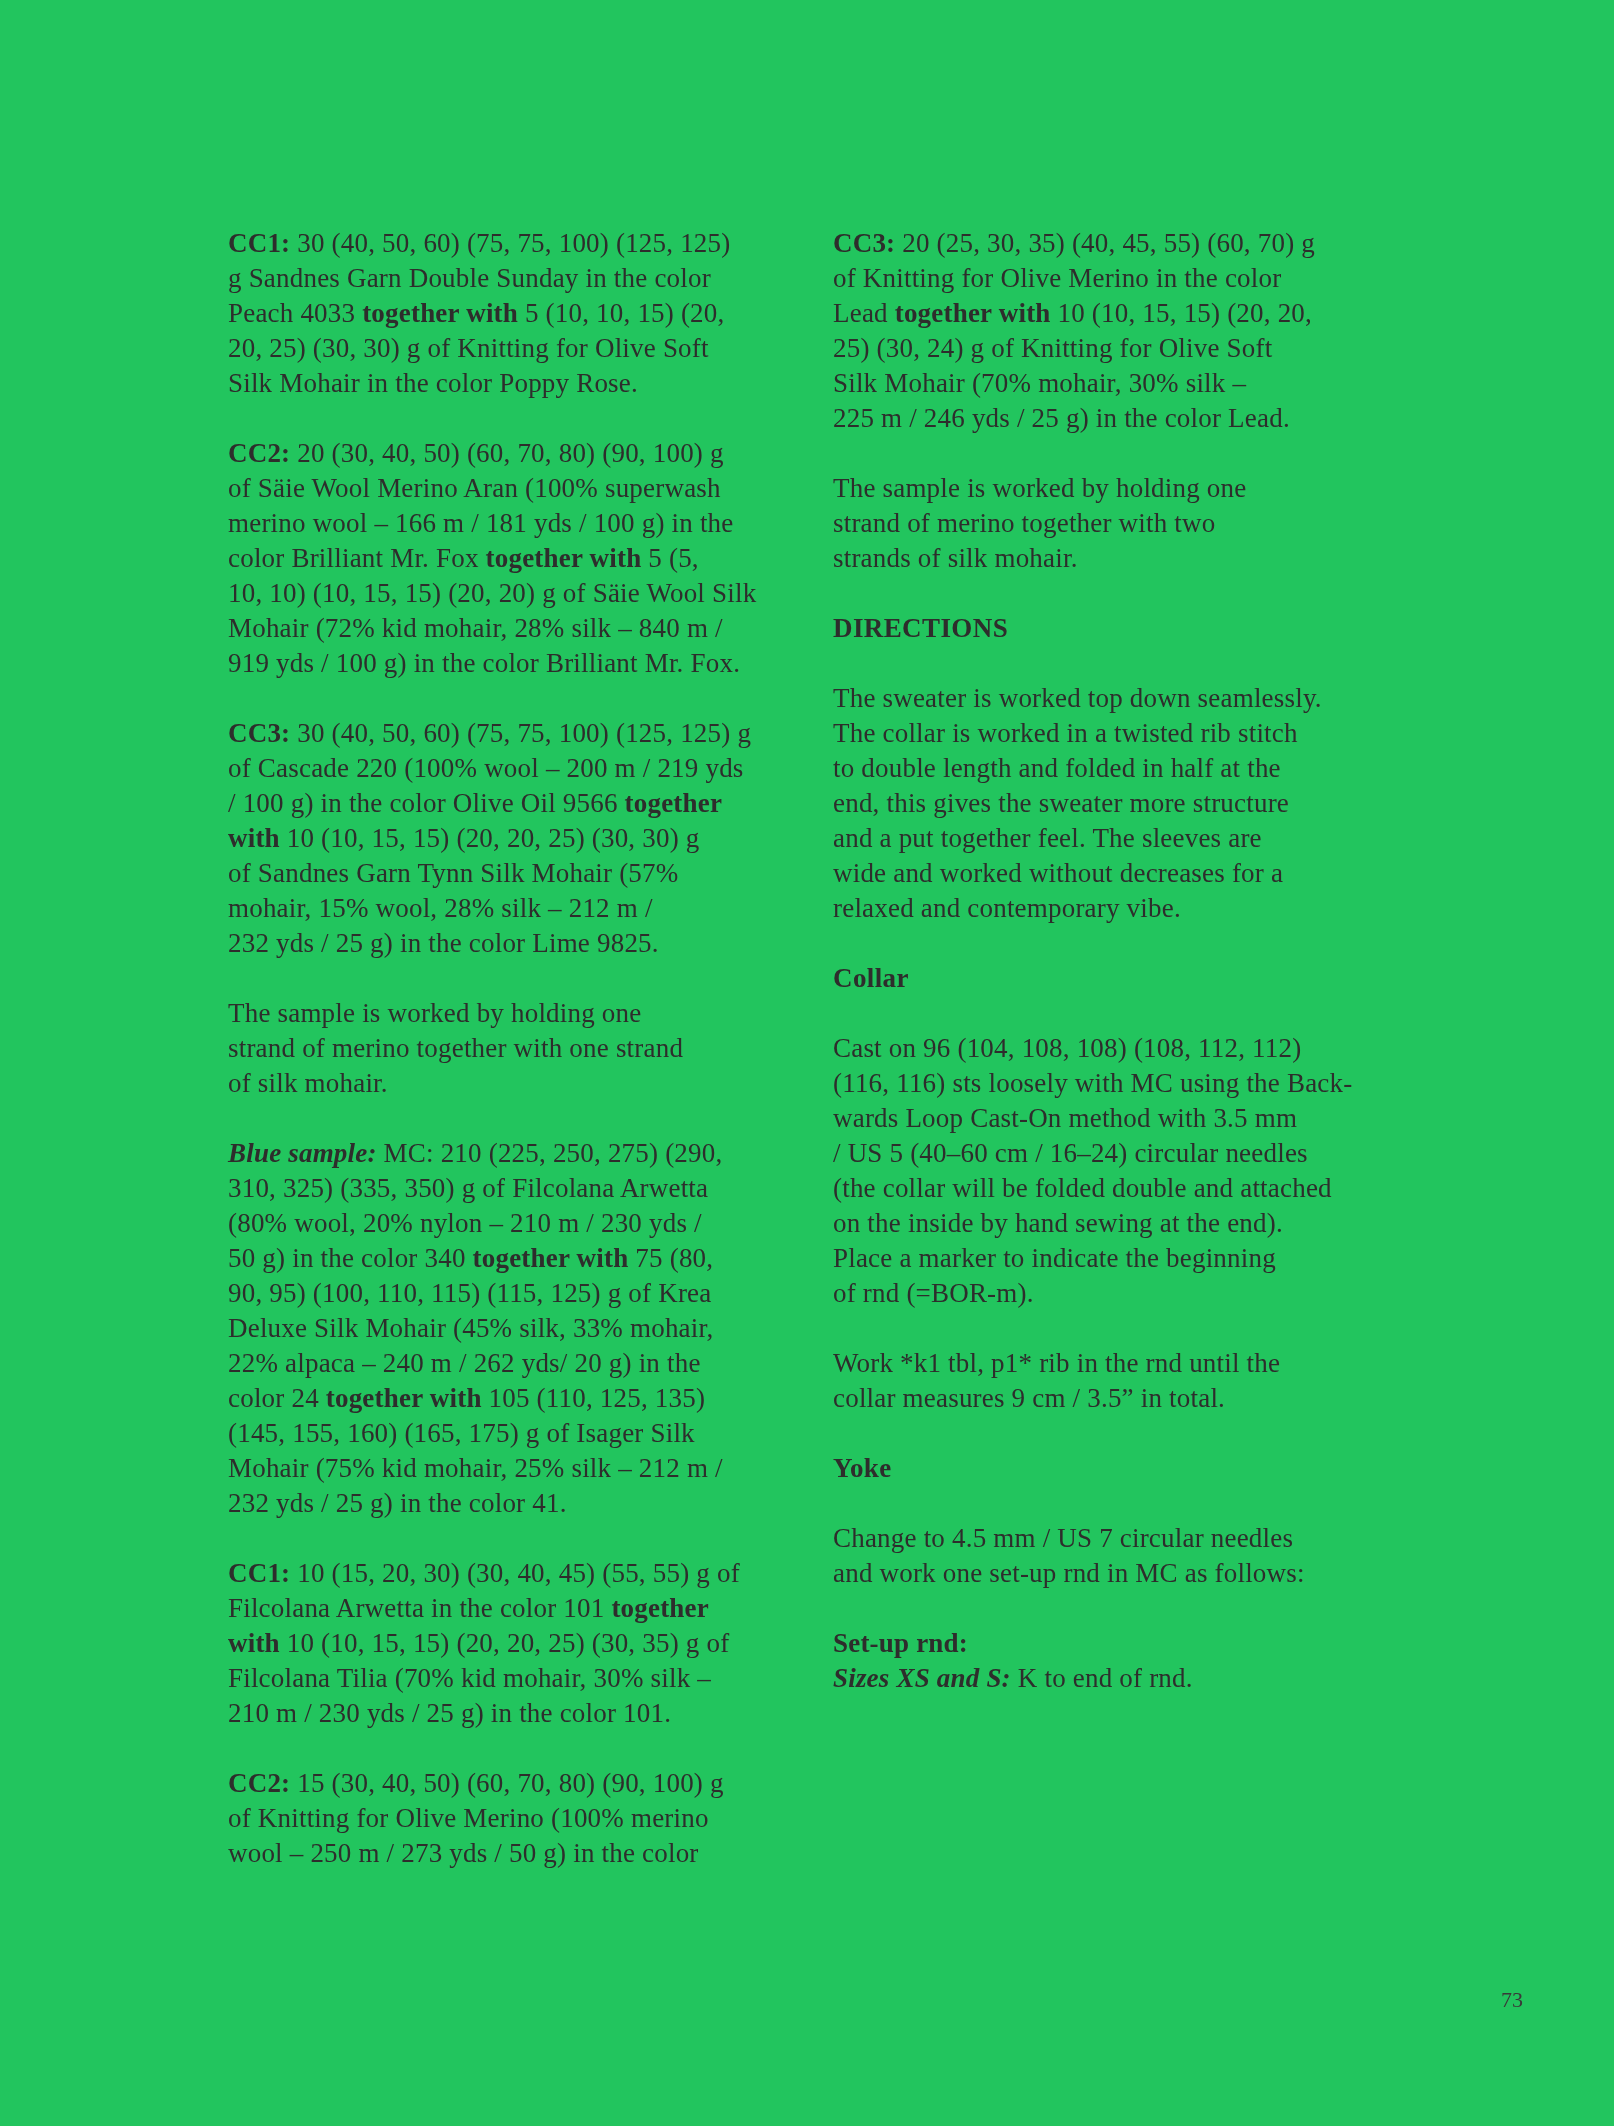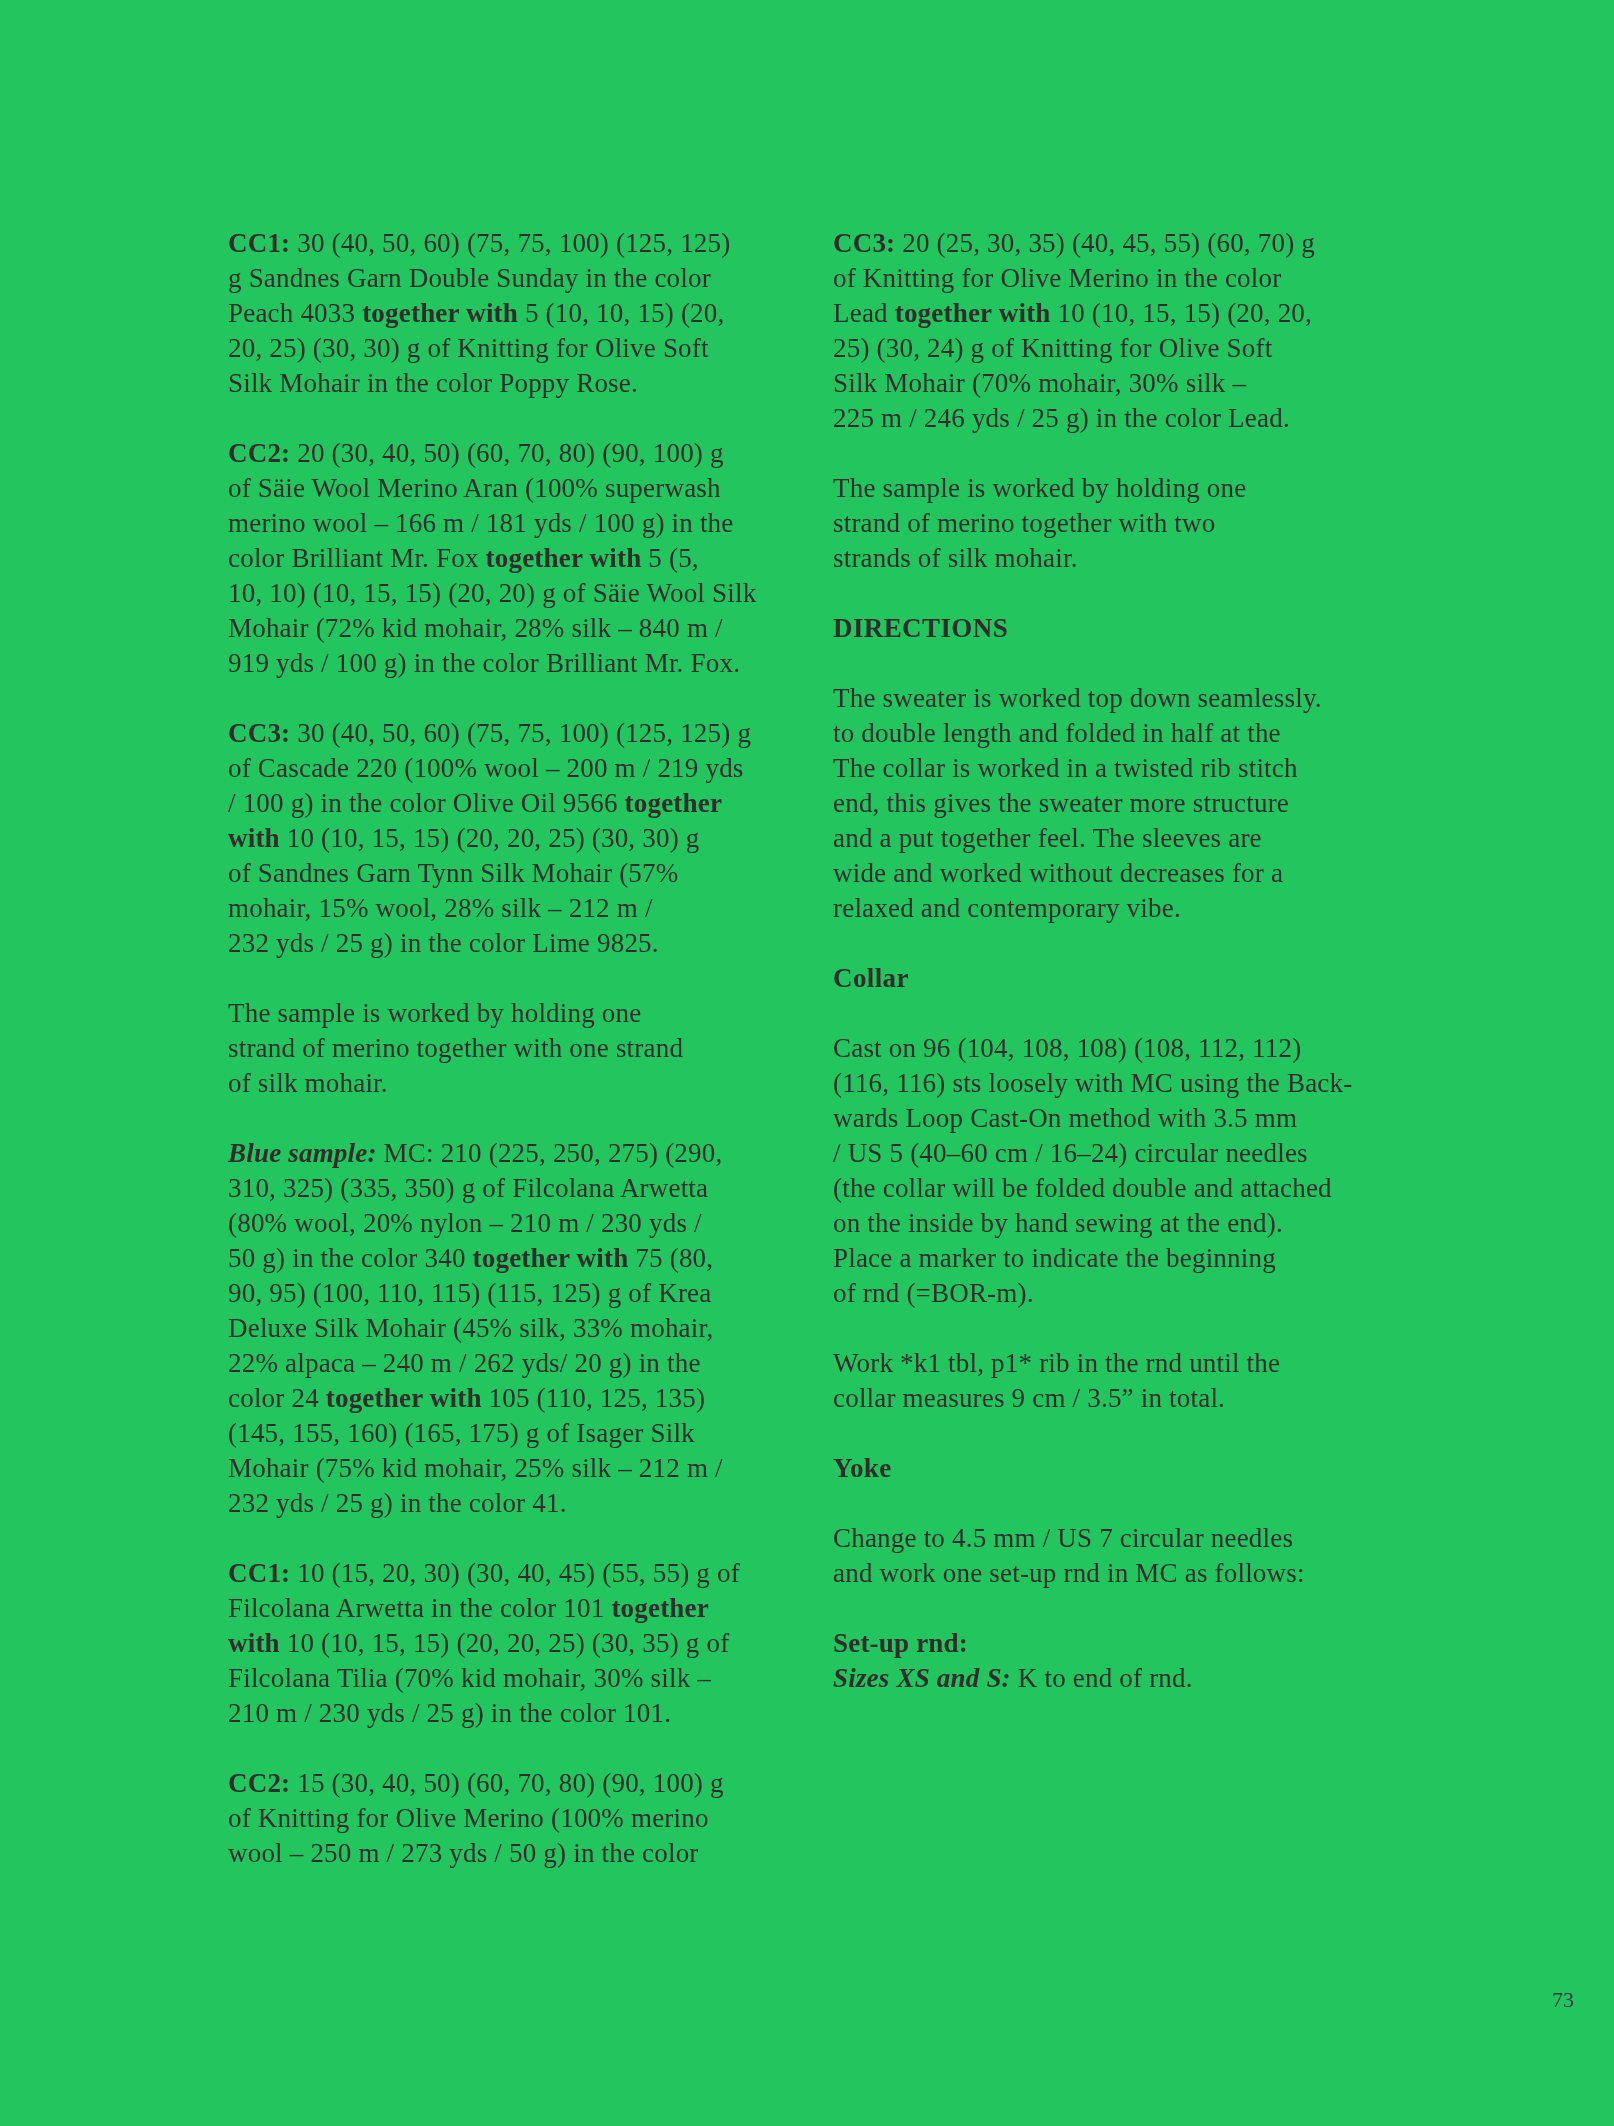--- a/index.html
+++ b/index.html
@@ -30,21 +30,21 @@
   .heading {
     font-weight: 700;
     margin: 0 0 35px 0;
     letter-spacing: 0.4px;
   }
   .extra-space { }
   .bold { font-weight: 700; }
   .bolditalic { font-weight: 700; font-style: italic; }
   .page-number {
     position: absolute;
-    left: 1552px;
+    left: 1501px;
     top: 1986px;
     font-size: 22px;
     line-height: 28px;
     color: #3a3938;
   }
 </style>
 </head>
 <body>
 
 <div class="page">
@@ -115,22 +115,22 @@
         <div class="line"><span>225 m / 246 yds / 25 g) in the color Lead.</span></div>
       </div>
       <div class="para">
         <div class="line"><span>The sample is worked by holding one</span></div>
         <div class="line"><span>strand of merino together with two</span></div>
         <div class="line"><span>strands of silk mohair.</span></div>
       </div>
       <div class="heading extra-space">DIRECTIONS</div>
       <div class="para">
         <div class="line"><span>The sweater is worked top down seamlessly.</span></div>
+        <div class="line"><span>The collar is worked in a twisted rib stitch</span></div>
         <div class="line"><span>to double length and folded in half at the</span></div>
-        <div class="line"><span>The collar is worked in a twisted rib stitch</span></div>
         <div class="line"><span>end, this gives the sweater more structure</span></div>
         <div class="line"><span>and a put together feel. The sleeves are</span></div>
         <div class="line"><span>wide and worked without decreases for a</span></div>
         <div class="line"><span>relaxed and contemporary vibe.</span></div>
       </div>
       <div class="heading">Collar</div>
       <div class="para">
         <div class="line"><span>Cast on 96 (104, 108, 108) (108, 112, 112)</span></div>
         <div class="line"><span>(116, 116) sts loosely with MC using the Back-</span></div>
         <div class="line"><span>wards Loop Cast-On method with 3.5 mm</span></div>

